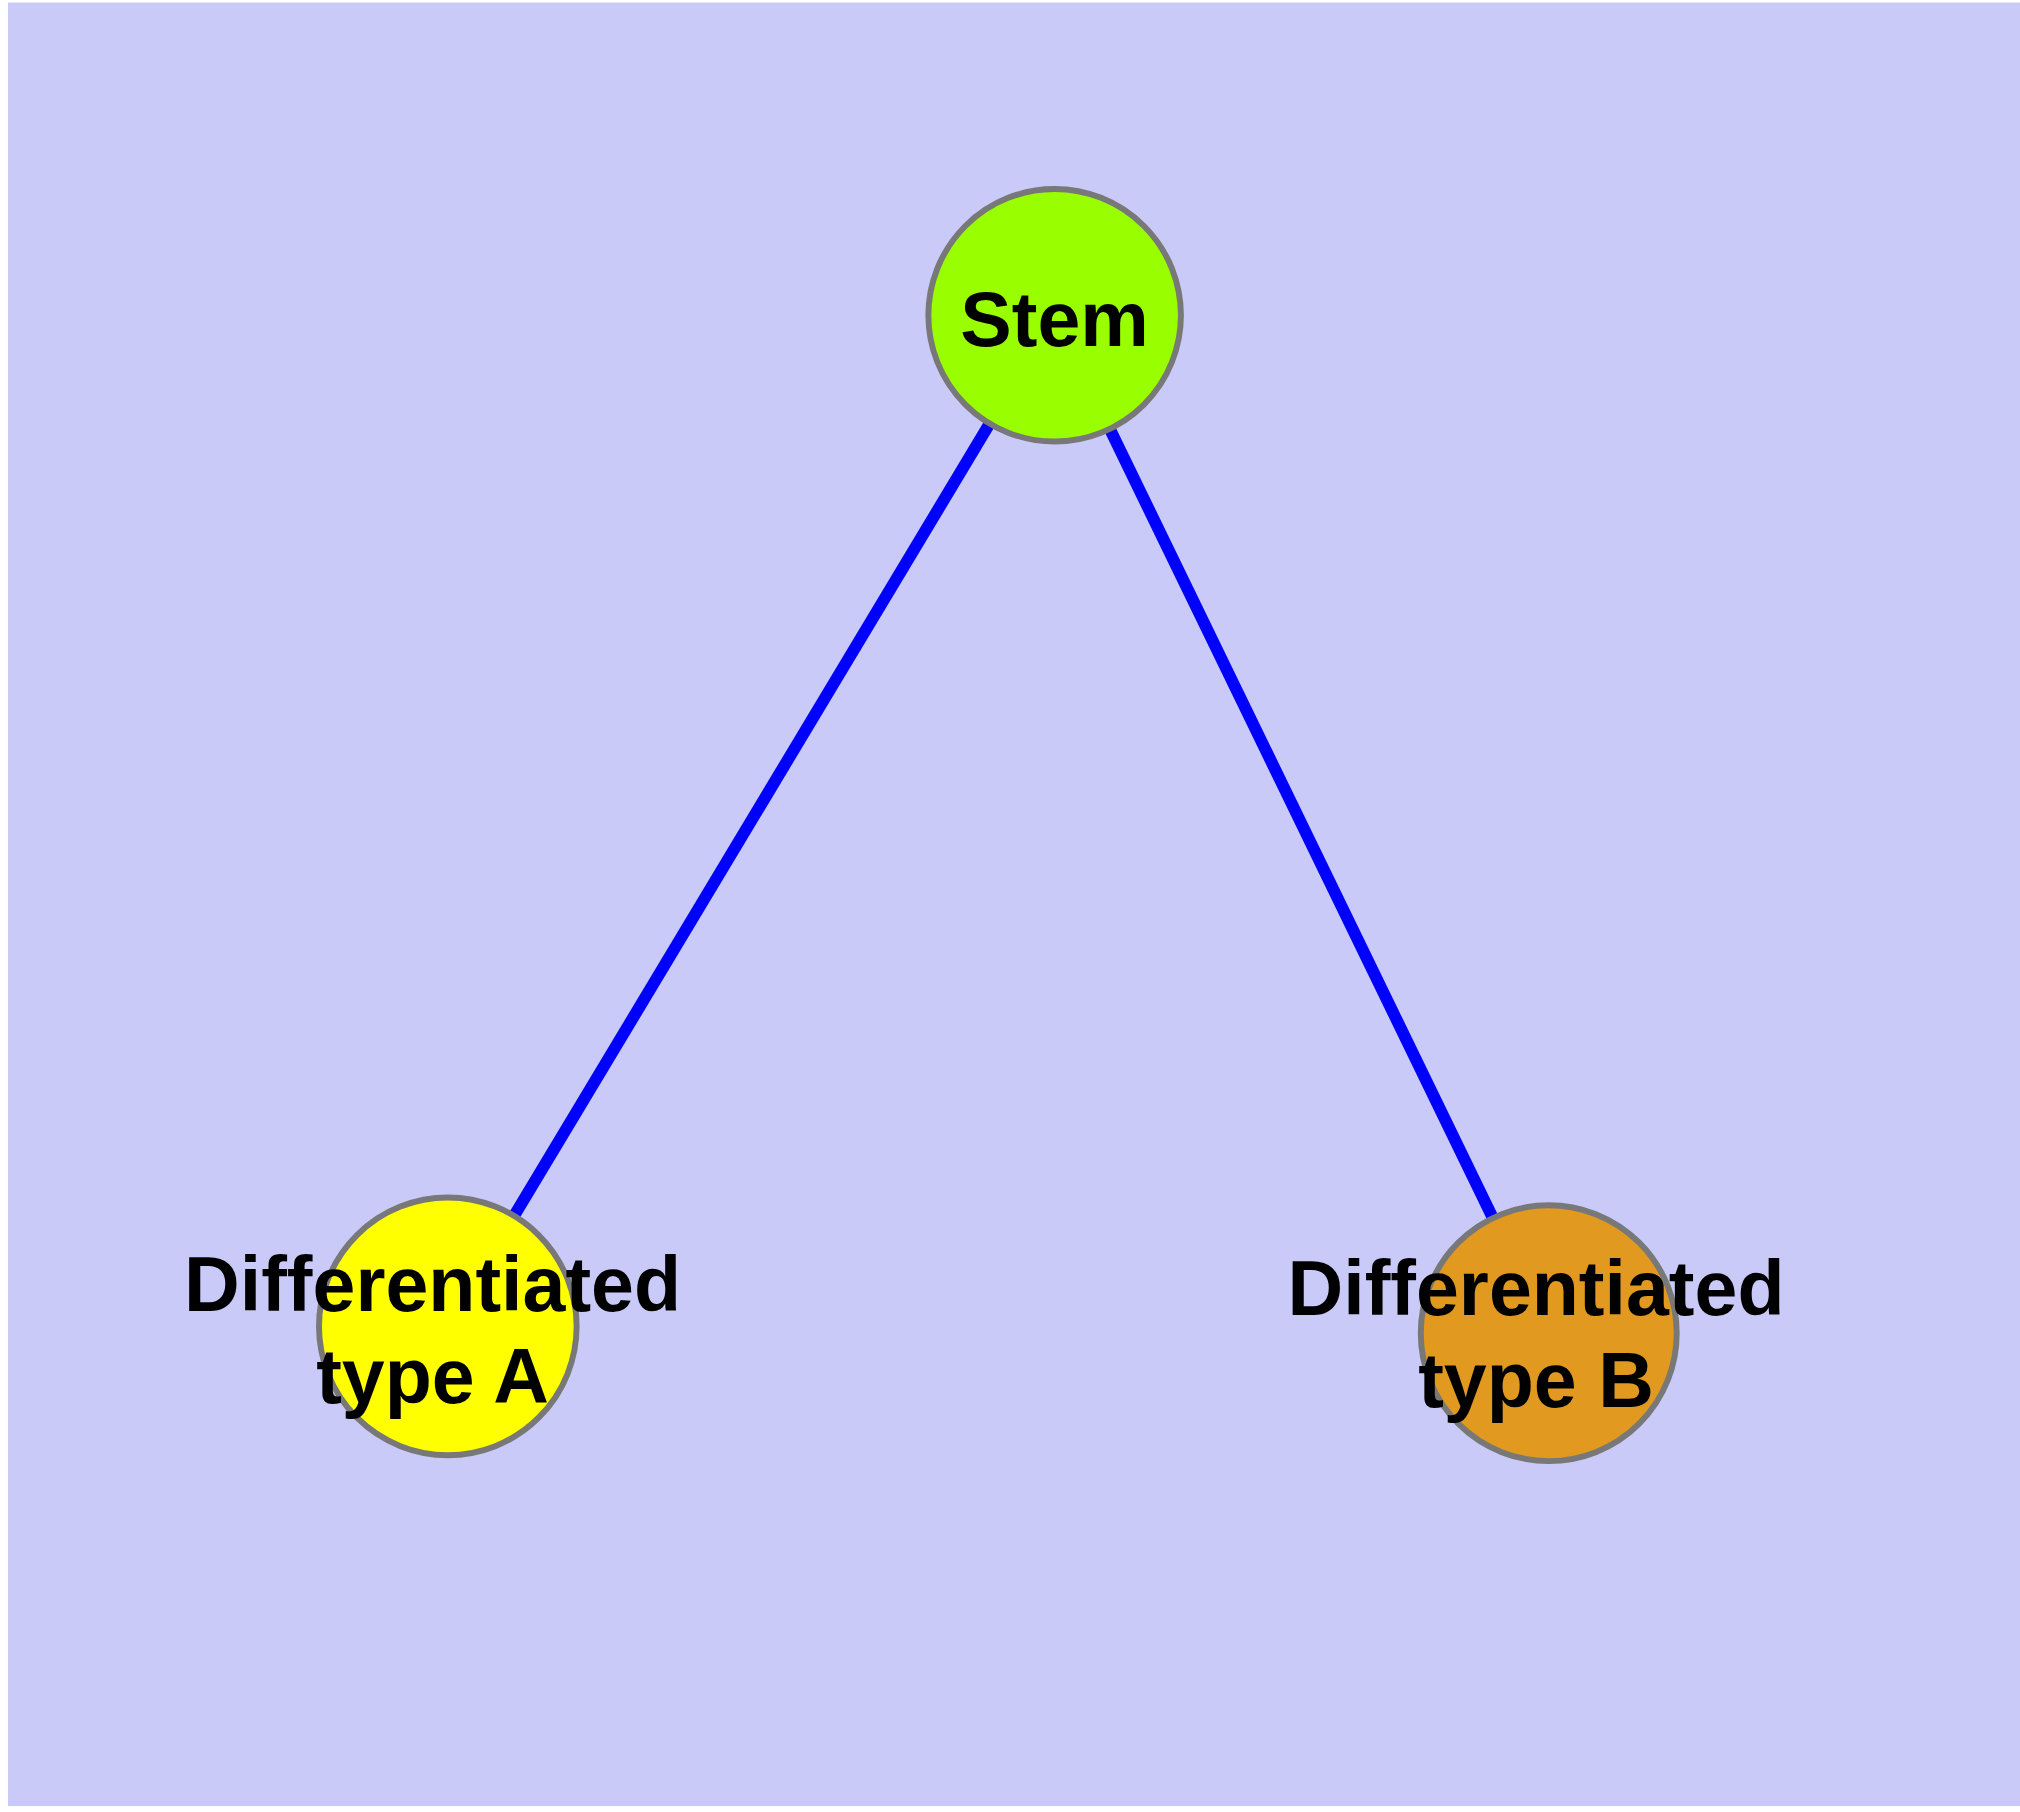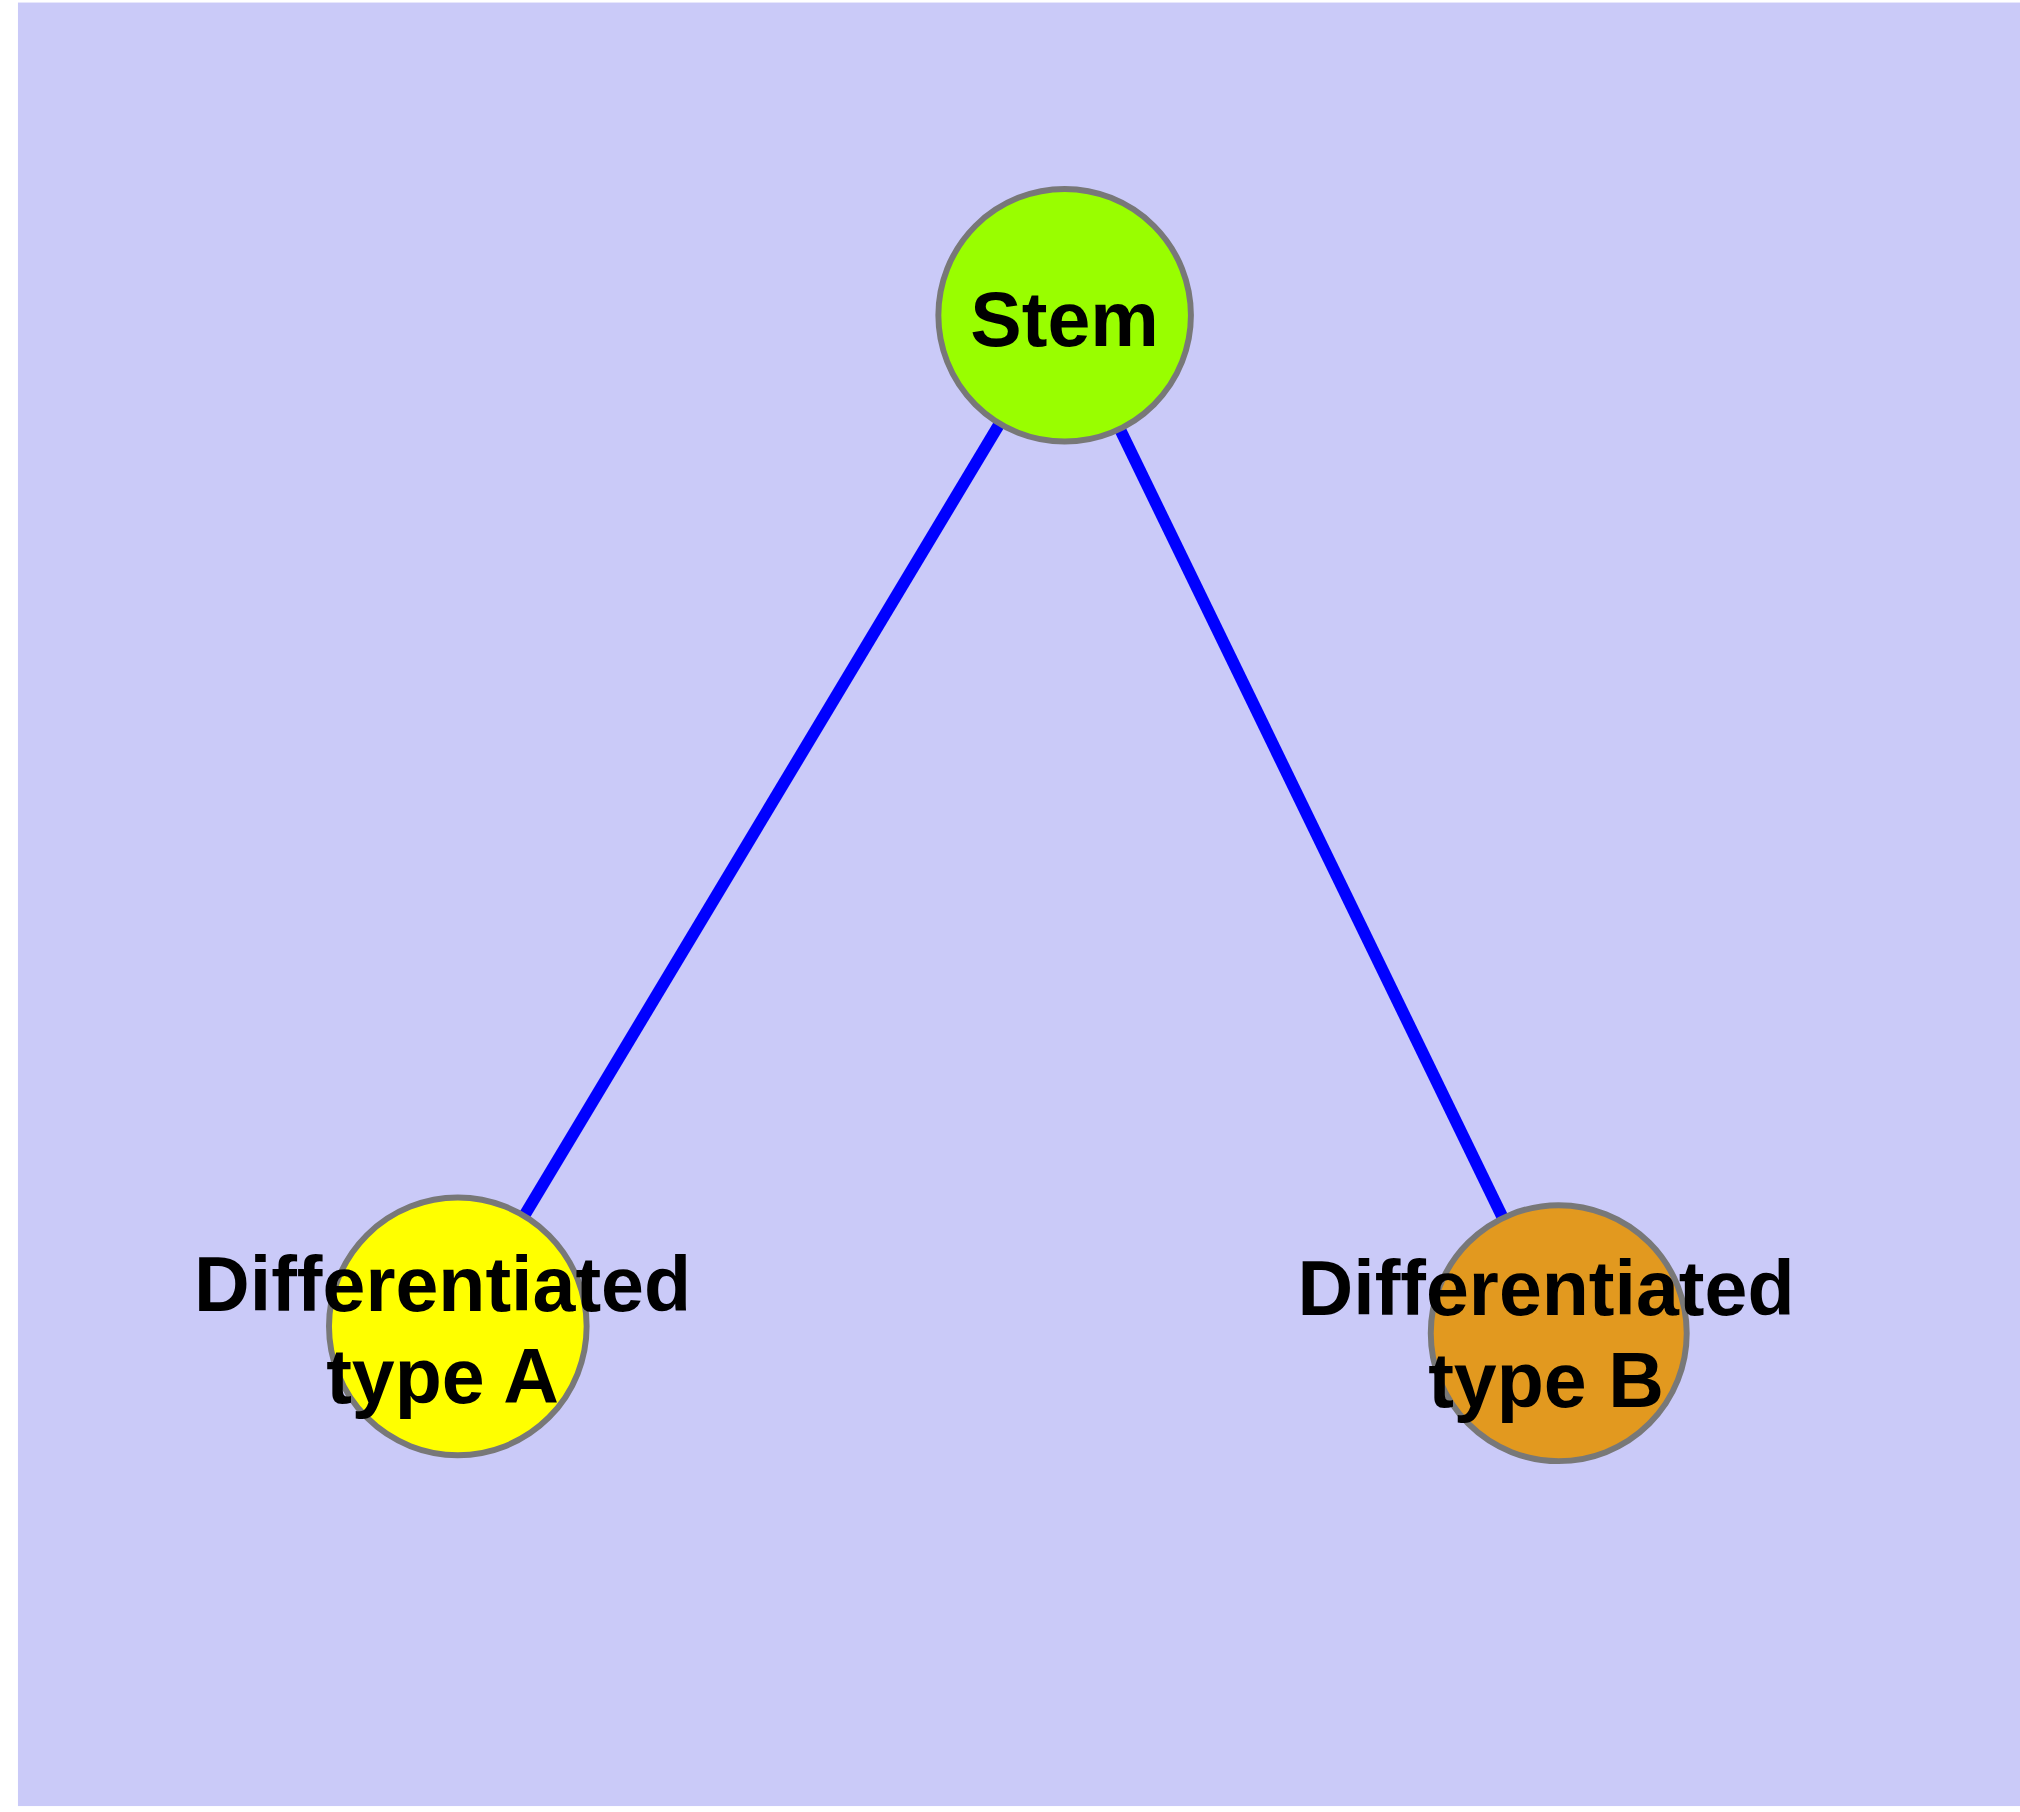--- a/index.html
+++ b/index.html
@@ -5,21 +5,21 @@
   html, body {
     margin: 0;
     padding: 0;
     width: 2021px;
     height: 1812px;
     background: #ffffff;
     overflow: hidden;
   }
   .stage {
     position: absolute;
-    left: 16px;
+    left: 6px;
     top: 0;
     width: 1884px;
     height: 1812px;
     text-align: center;
   }
   svg.graph {
     position: absolute;
     left: 0;
     top: 0;
     display: block;

